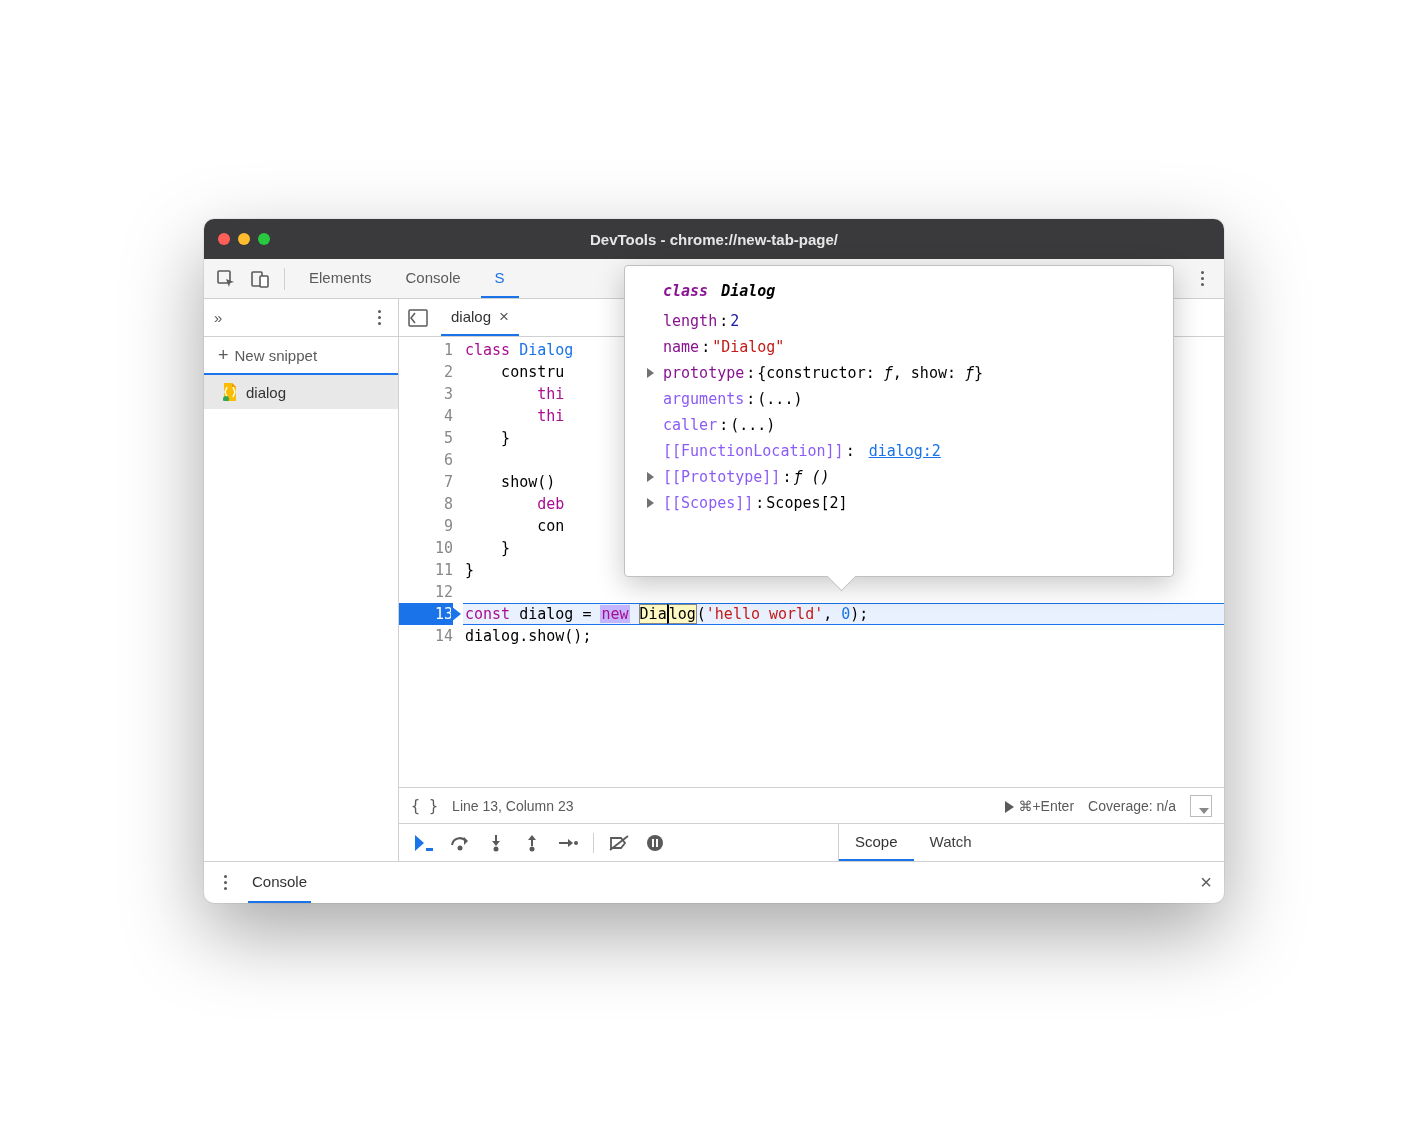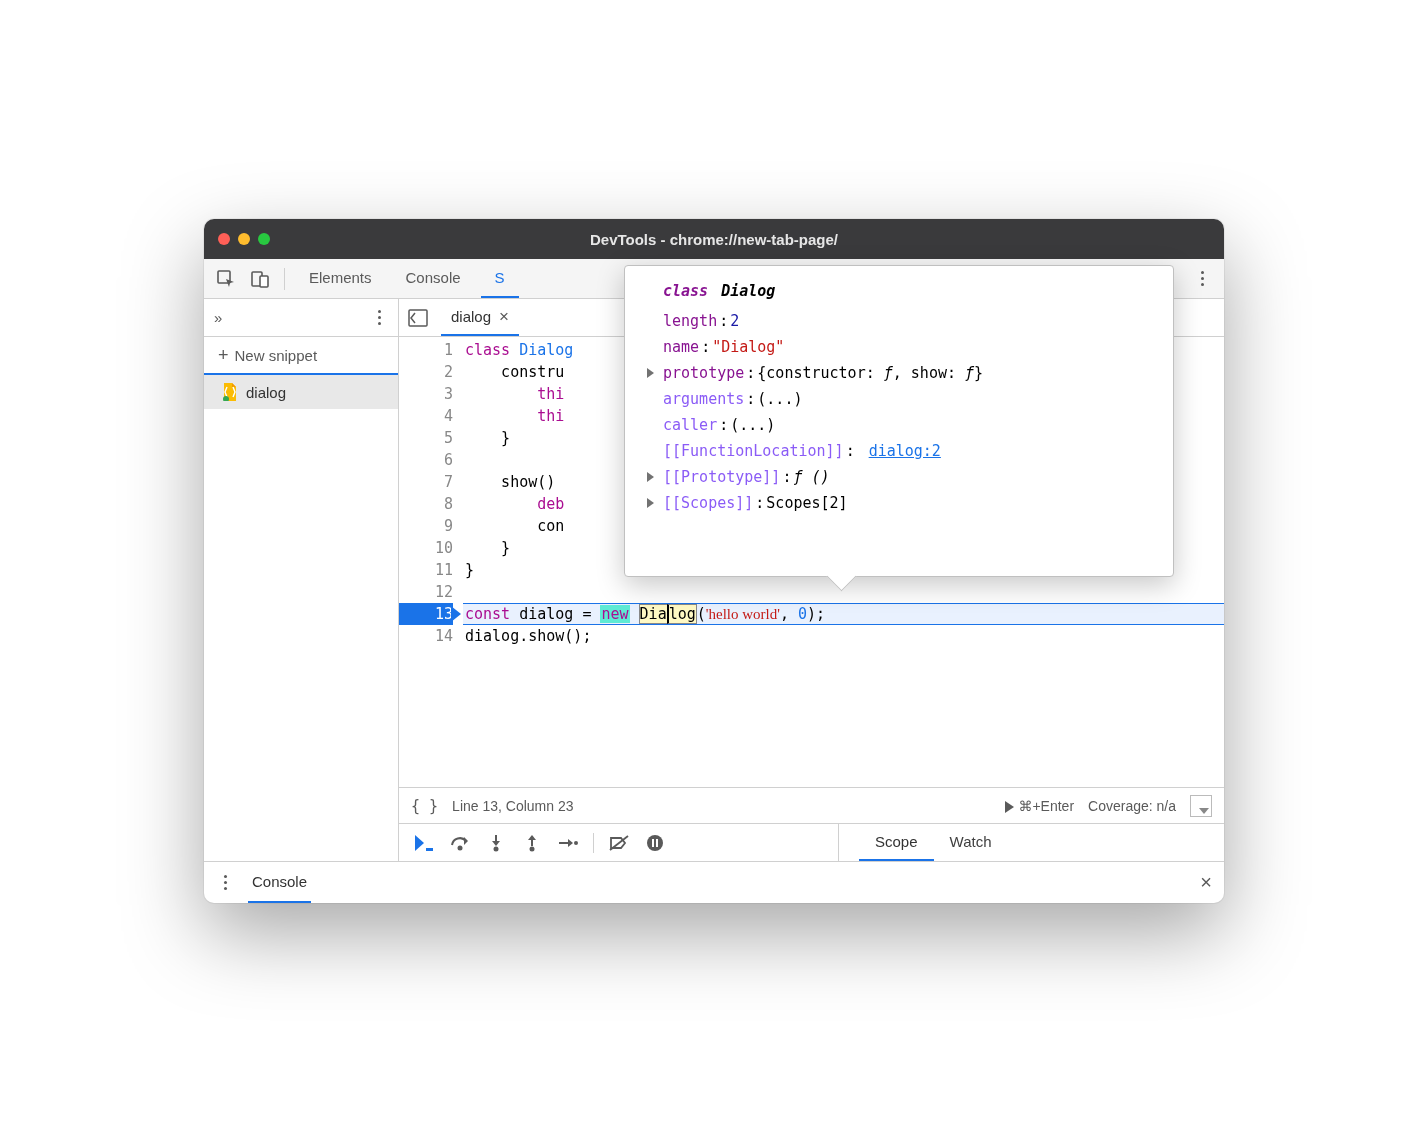--- a/index.html
+++ b/index.html
@@ -183,23 +183,23 @@
 .exec-arrow {
   position: absolute;
   left: -12px; top: 3px;
   width: 0; height: 0;
   border-top: 8px solid transparent;
   border-bottom: 8px solid transparent;
   border-left: 10px solid #1a73e8;
 }
 .kw { color: #aa0d91; }
 .cls { color: #1a73e8; }
-.str { color: #c41a16; font-family: Liberation Serif, serif; }
+.str { color: #c41a16; }
 .num { color: #1a73e8; }
-.hl-new { background: #5eead4; padding: 0 1px; }
+.hl-new { background: #c4b5fd; padding: 0 1px; }
 .hl-target { background: #fff9c4; border: 1px solid #888; padding: 0 0px; }
 .editor-status {
   height: 36px;
   border-top: 1px solid #d0d0d0;
   display: flex;
   align-items: center;
   padding: 0 12px;
   gap: 14px;
   font-size: 14px;
   color: #5a5a5a;
@@ -209,21 +209,20 @@
 .status-spacer { flex: 1; }
 .play-glyph { display: inline-block; width: 0; height: 0; border-top: 6px solid transparent; border-bottom: 6px solid transparent; border-left: 9px solid #5a5a5a; vertical-align: middle; margin-right: 4px; }
 .status-end-icon { width: 22px; height: 22px; border: 1px solid #bbb; display: flex; align-items: flex-end; justify-content: flex-end; padding: 2px; }
 .status-end-icon span { width: 0; height: 0; border-left: 5px solid transparent; border-right: 5px solid transparent; border-top: 6px solid #888; }
 .debug-bar {
   height: 38px;
   display: flex;
   align-items: center;
   border-top: 1px solid #d0d0d0;
   flex-shrink: 0;
-  gap: 20px;
 }
 .debug-controls {
   display: flex;
   align-items: center;
   gap: 14px;
   padding: 0 14px;
   height: 100%;
   width: 440px;
   border-right: 1px solid #d0d0d0;
 }

